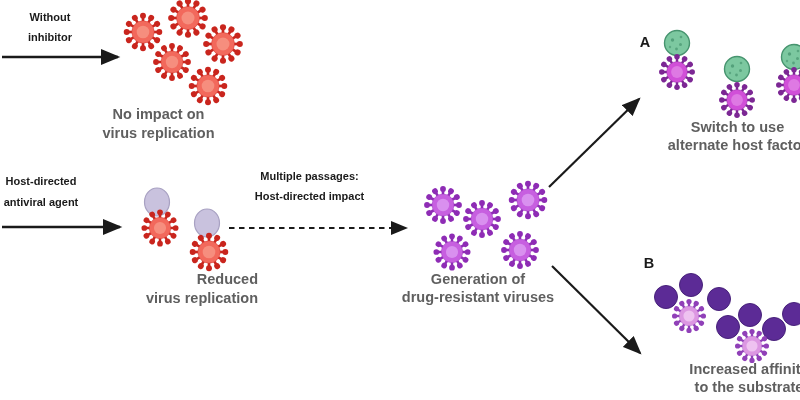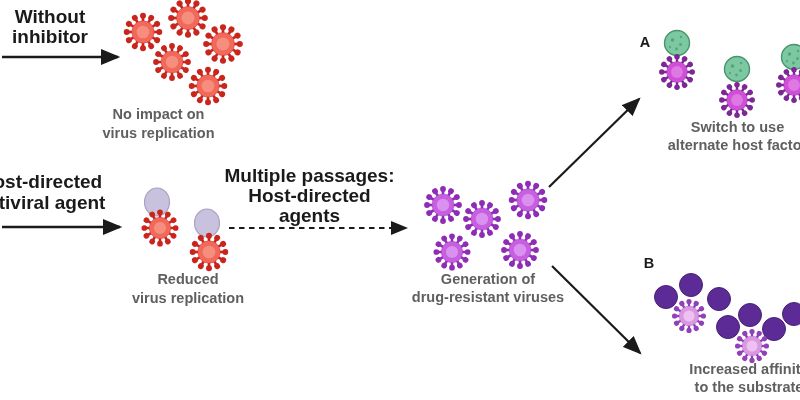--- a/index.html
+++ b/index.html
@@ -6,21 +6,21 @@
   .stage{
     position:relative;width:800px;height:400px;overflow:hidden;
     background:var(--background,#fff);
     font-family:"Liberation Sans",sans-serif;
   }
   .stage svg{position:absolute;left:0;top:0;}
   .label{
     position:absolute;text-align:center;white-space:pre-line;
     font-weight:bold;letter-spacing:0;
   }
-  .heading{color:var(--arrow-black,#1a1a1a);font-size:19px;}
+  .heading{color:var(--arrow-black,#1a1a1a);font-size:11px;}
   .caption{color:var(--caption-gray,#5f5f5f);font-size:14.5px;}
   .panel{color:var(--arrow-black,#1a1a1a);font-size:14.5px;}
   
   .v-red    {--vb:var(--red-virus-body);    --vc:var(--red-virus-center);    --vs:var(--red-virus-spike);}
   .v-purple {--vb:var(--purple-virus-body); --vc:var(--purple-virus-center); --vs:var(--purple-virus-spike);}
   .v-magenta{--vb:var(--magenta-virus-body);--vc:var(--magenta-virus-center);--vs:var(--magenta-virus-spike);}
   .v-light  {--vb:var(--light-virus-body);  --vc:var(--light-virus-center);  --vs:var(--light-virus-spike);}
 </style>
 </head>
 <body>
@@ -161,27 +161,27 @@
 
   <div class="label heading" style="left:0px;top:7px;width:100px;line-height:20px;">Without
 inhibitor</div>
 
   <div class="label caption" style="left:91px;top:105px;width:135px;line-height:18.5px;">No impact on
 virus replication</div>
 
   <div class="label heading" style="left:-24px;top:171px;width:130px;line-height:21px;">Host-directed
 antiviral agent</div>
 
-  <div class="label caption" style="left:118px;top:270px;width:140px;line-height:18.5px;">Reduced
+  <div class="label caption" style="left:118px;top:270px;width:140px;line-height:18.5px;text-align:right;">Reduced
 virus replication</div>
 
   <div class="label heading" style="left:222px;top:166px;width:175px;line-height:20px;">Multiple passages:
-Host-directed agents</div>
+Host-directed impact</div>
 
-  <div class="label caption" style="left:398px;top:271px;width:180px;line-height:17.5px;">Generation of
+  <div class="label caption" style="left:388px;top:271px;width:180px;line-height:17.5px;">Generation of
 drug-resistant viruses</div>
 
   <div class="label panel" style="left:637px;top:34px;width:16px;">A</div>
 
   <div class="label caption" style="left:655px;top:119px;width:165px;line-height:17.5px;">Switch to use
 alternate host factor</div>
 
   <div class="label panel" style="left:641px;top:255px;width:16px;">B</div>
 
   <div class="label caption" style="left:665px;top:361px;width:168px;line-height:17.5px;">Increased affinity

